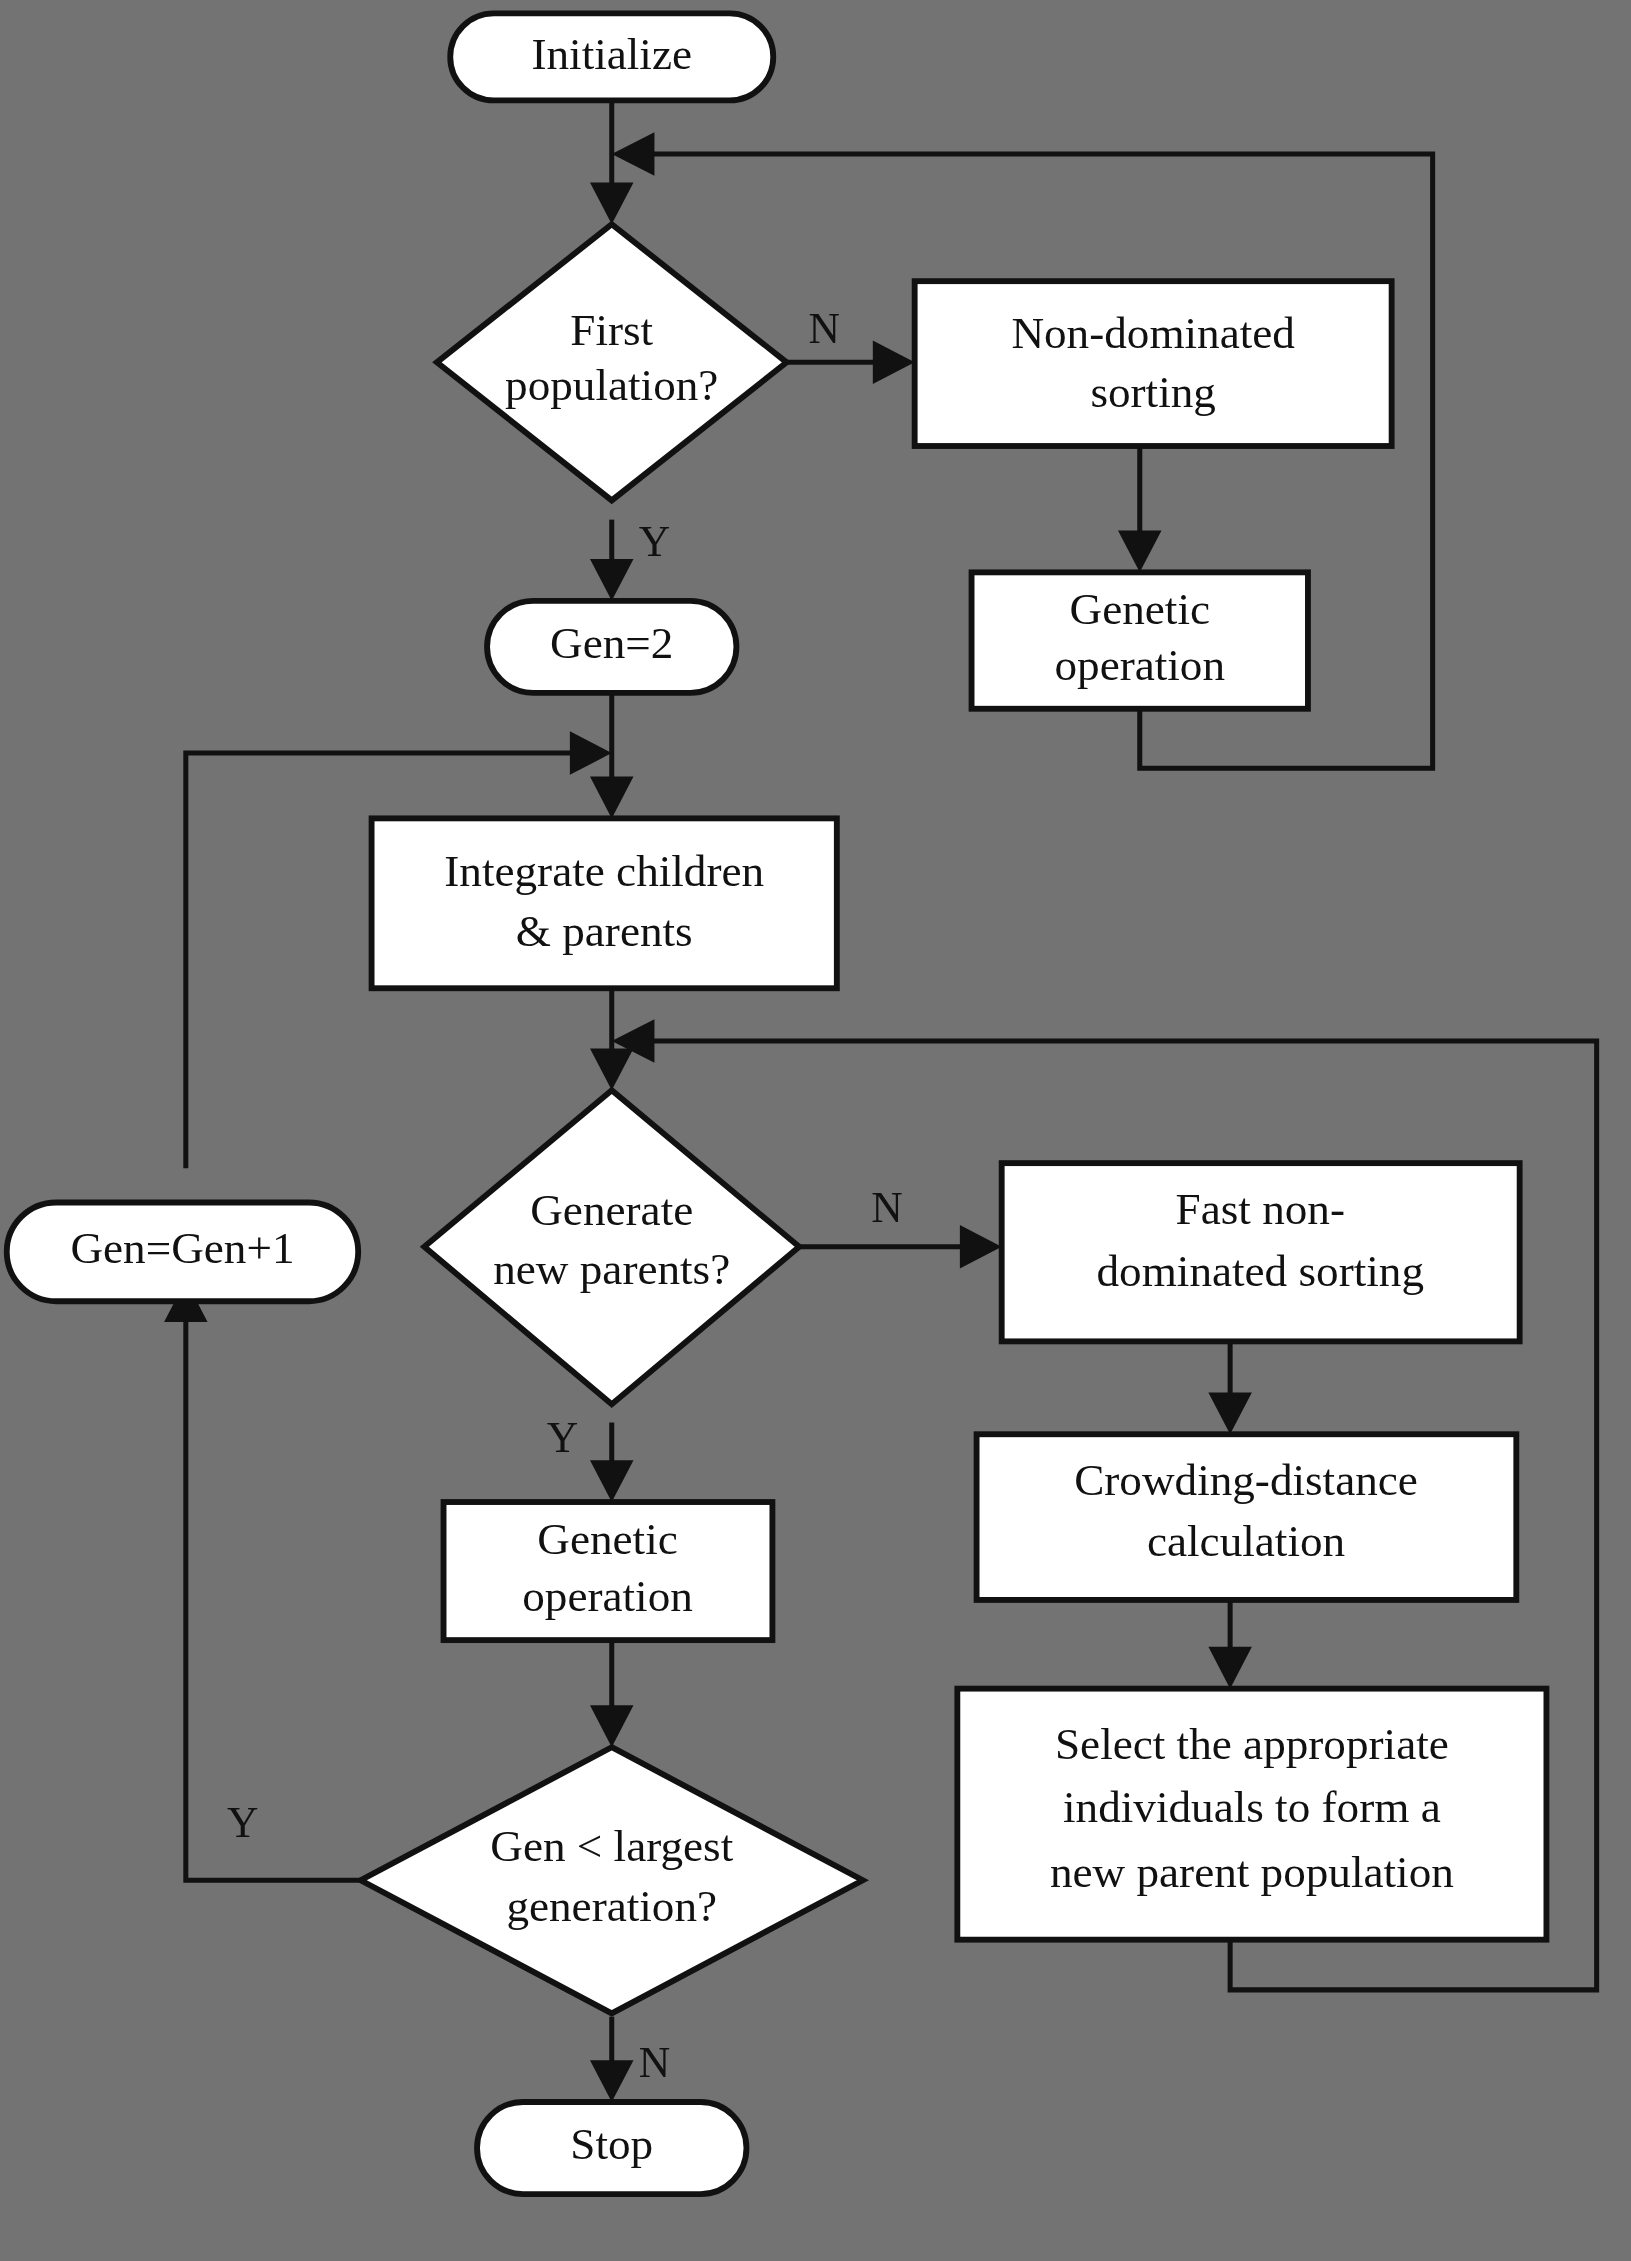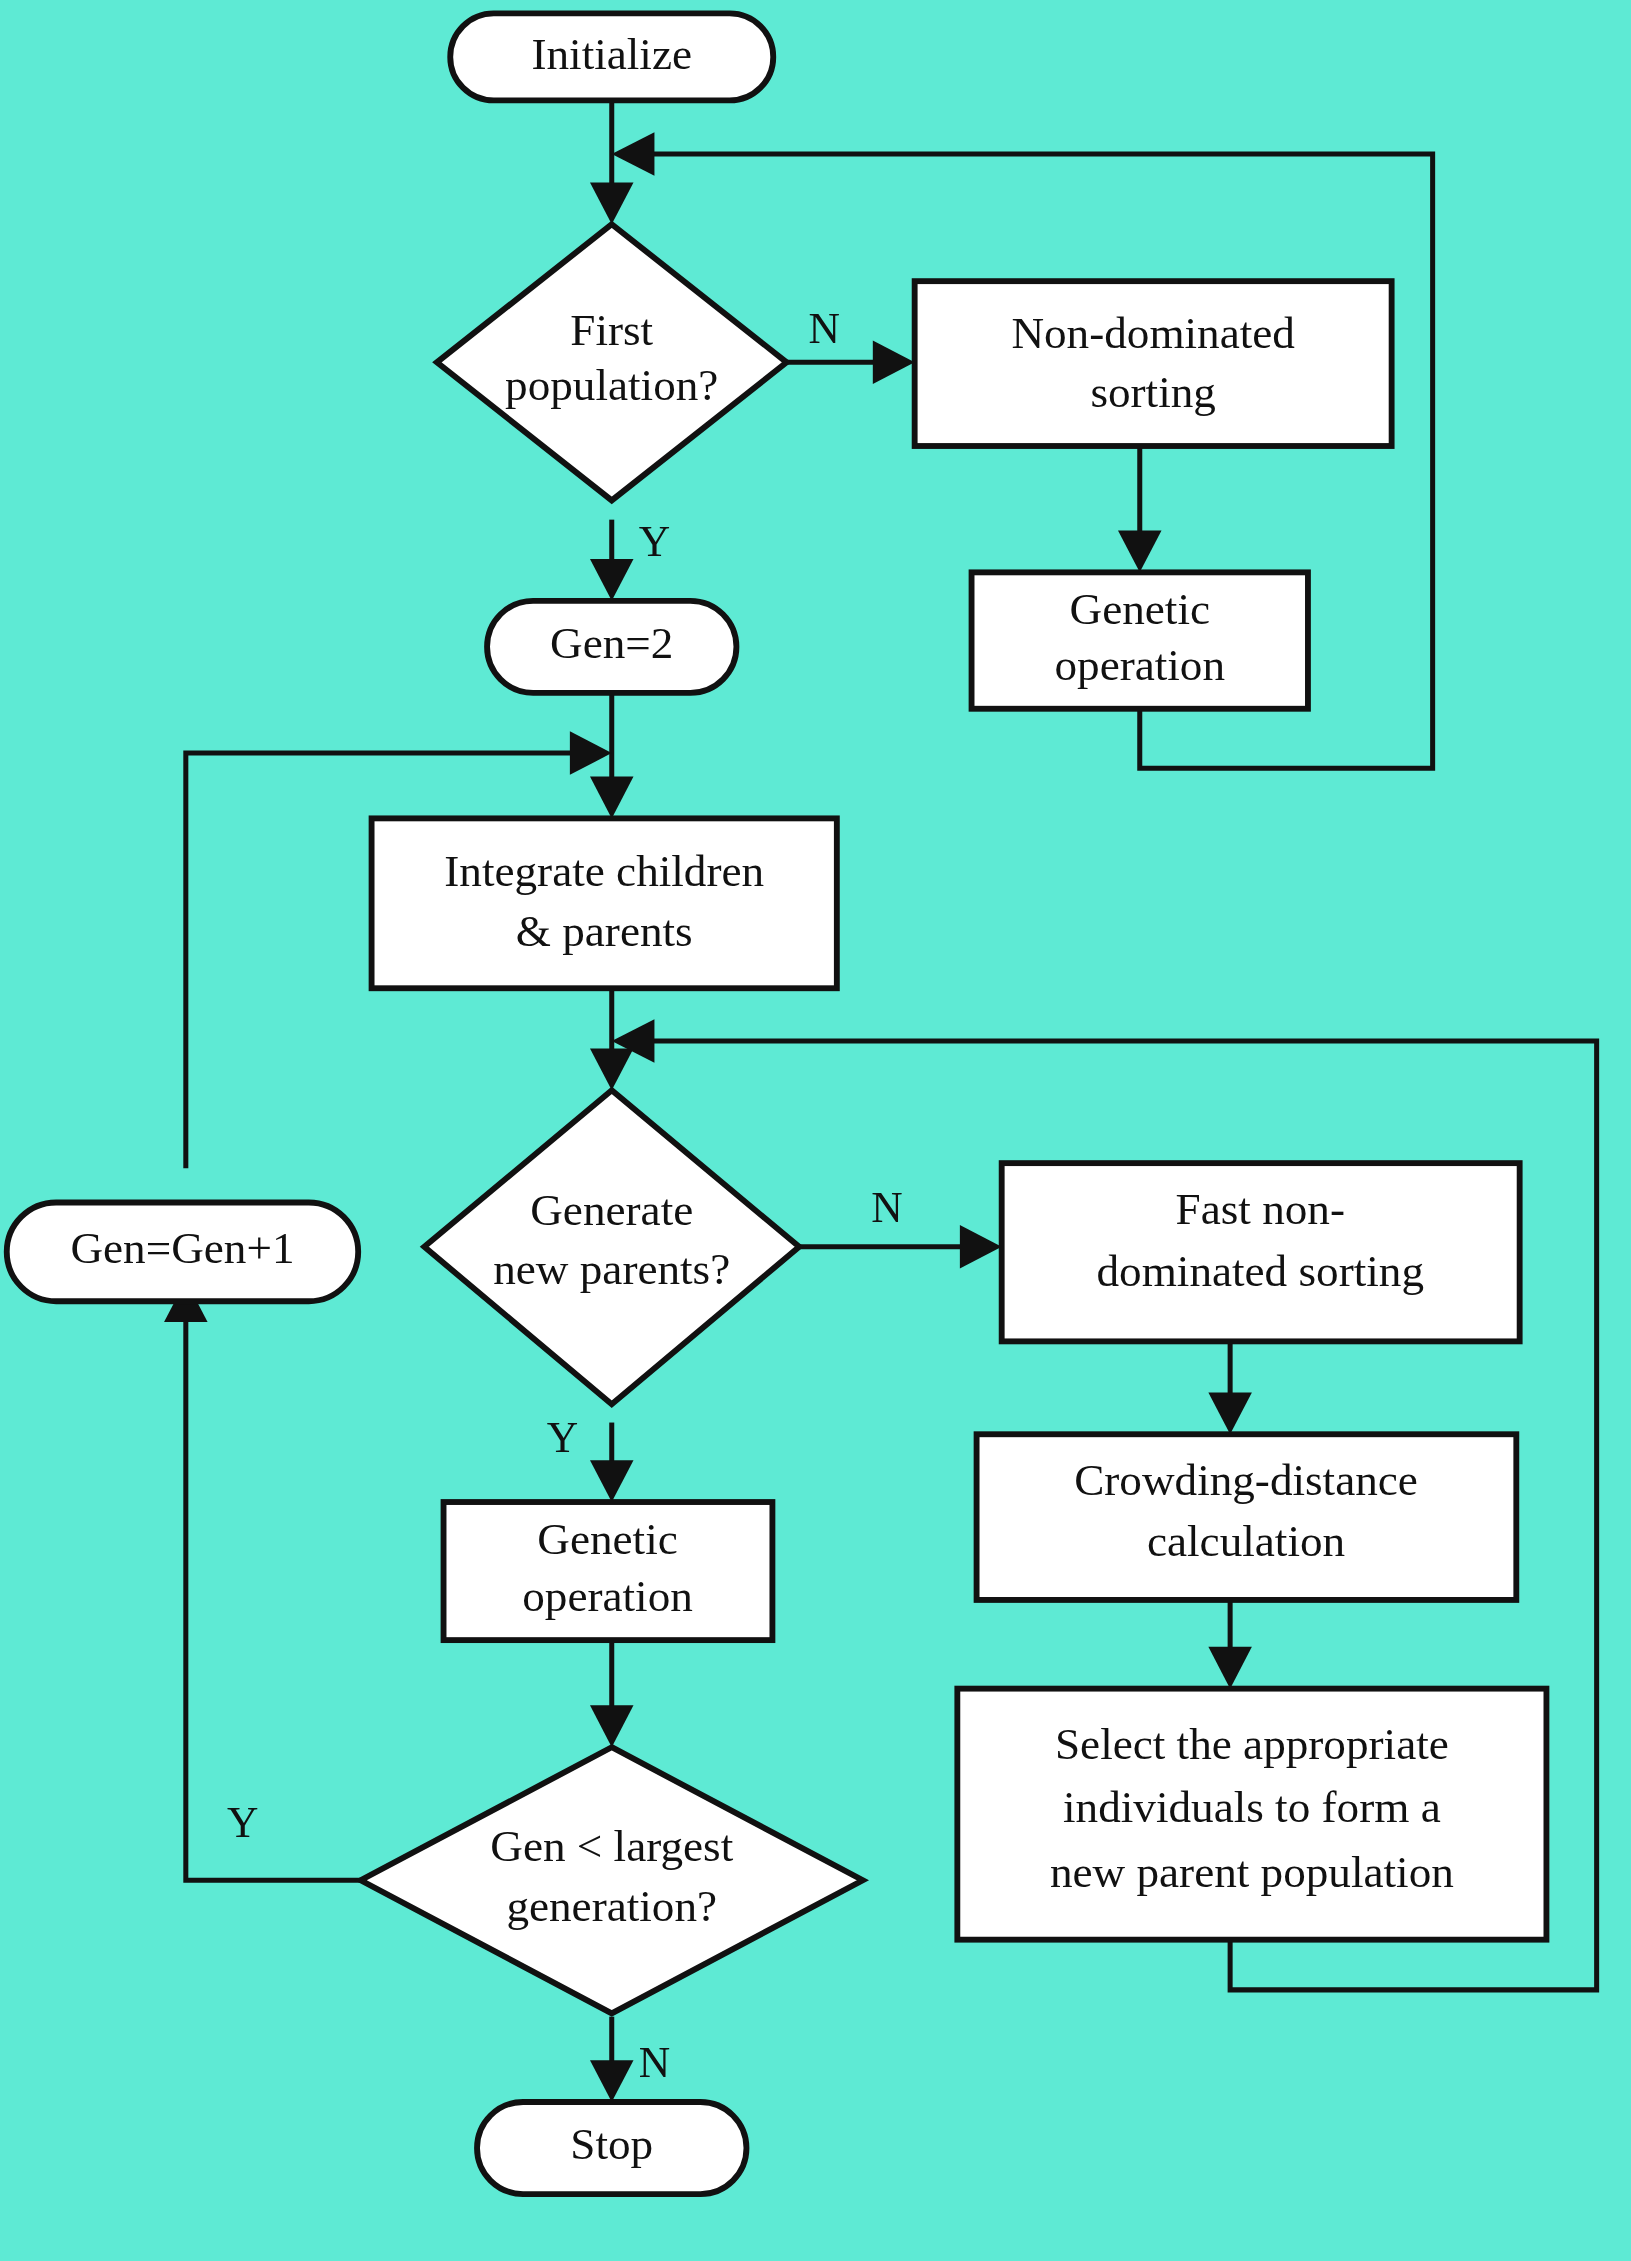--- a/index.html
+++ b/index.html
@@ -10,21 +10,21 @@
   body {
     width: 1631px;
     height: 2261px;
     font-family: "Liberation Serif", "DejaVu Serif", serif;
     overflow: hidden;
   }
   #flowchart-root {
     position: relative;
     width: 1631px;
     height: 2261px;
-    background: #5eead4;
+    background: #737373;
   }
   svg#flow-svg {
     display: block;
     width: 1631px;
     height: 2261px;
   }
   .node-shape {
     fill: #ffffff;
     stroke: #111111;
     stroke-width: 7;

